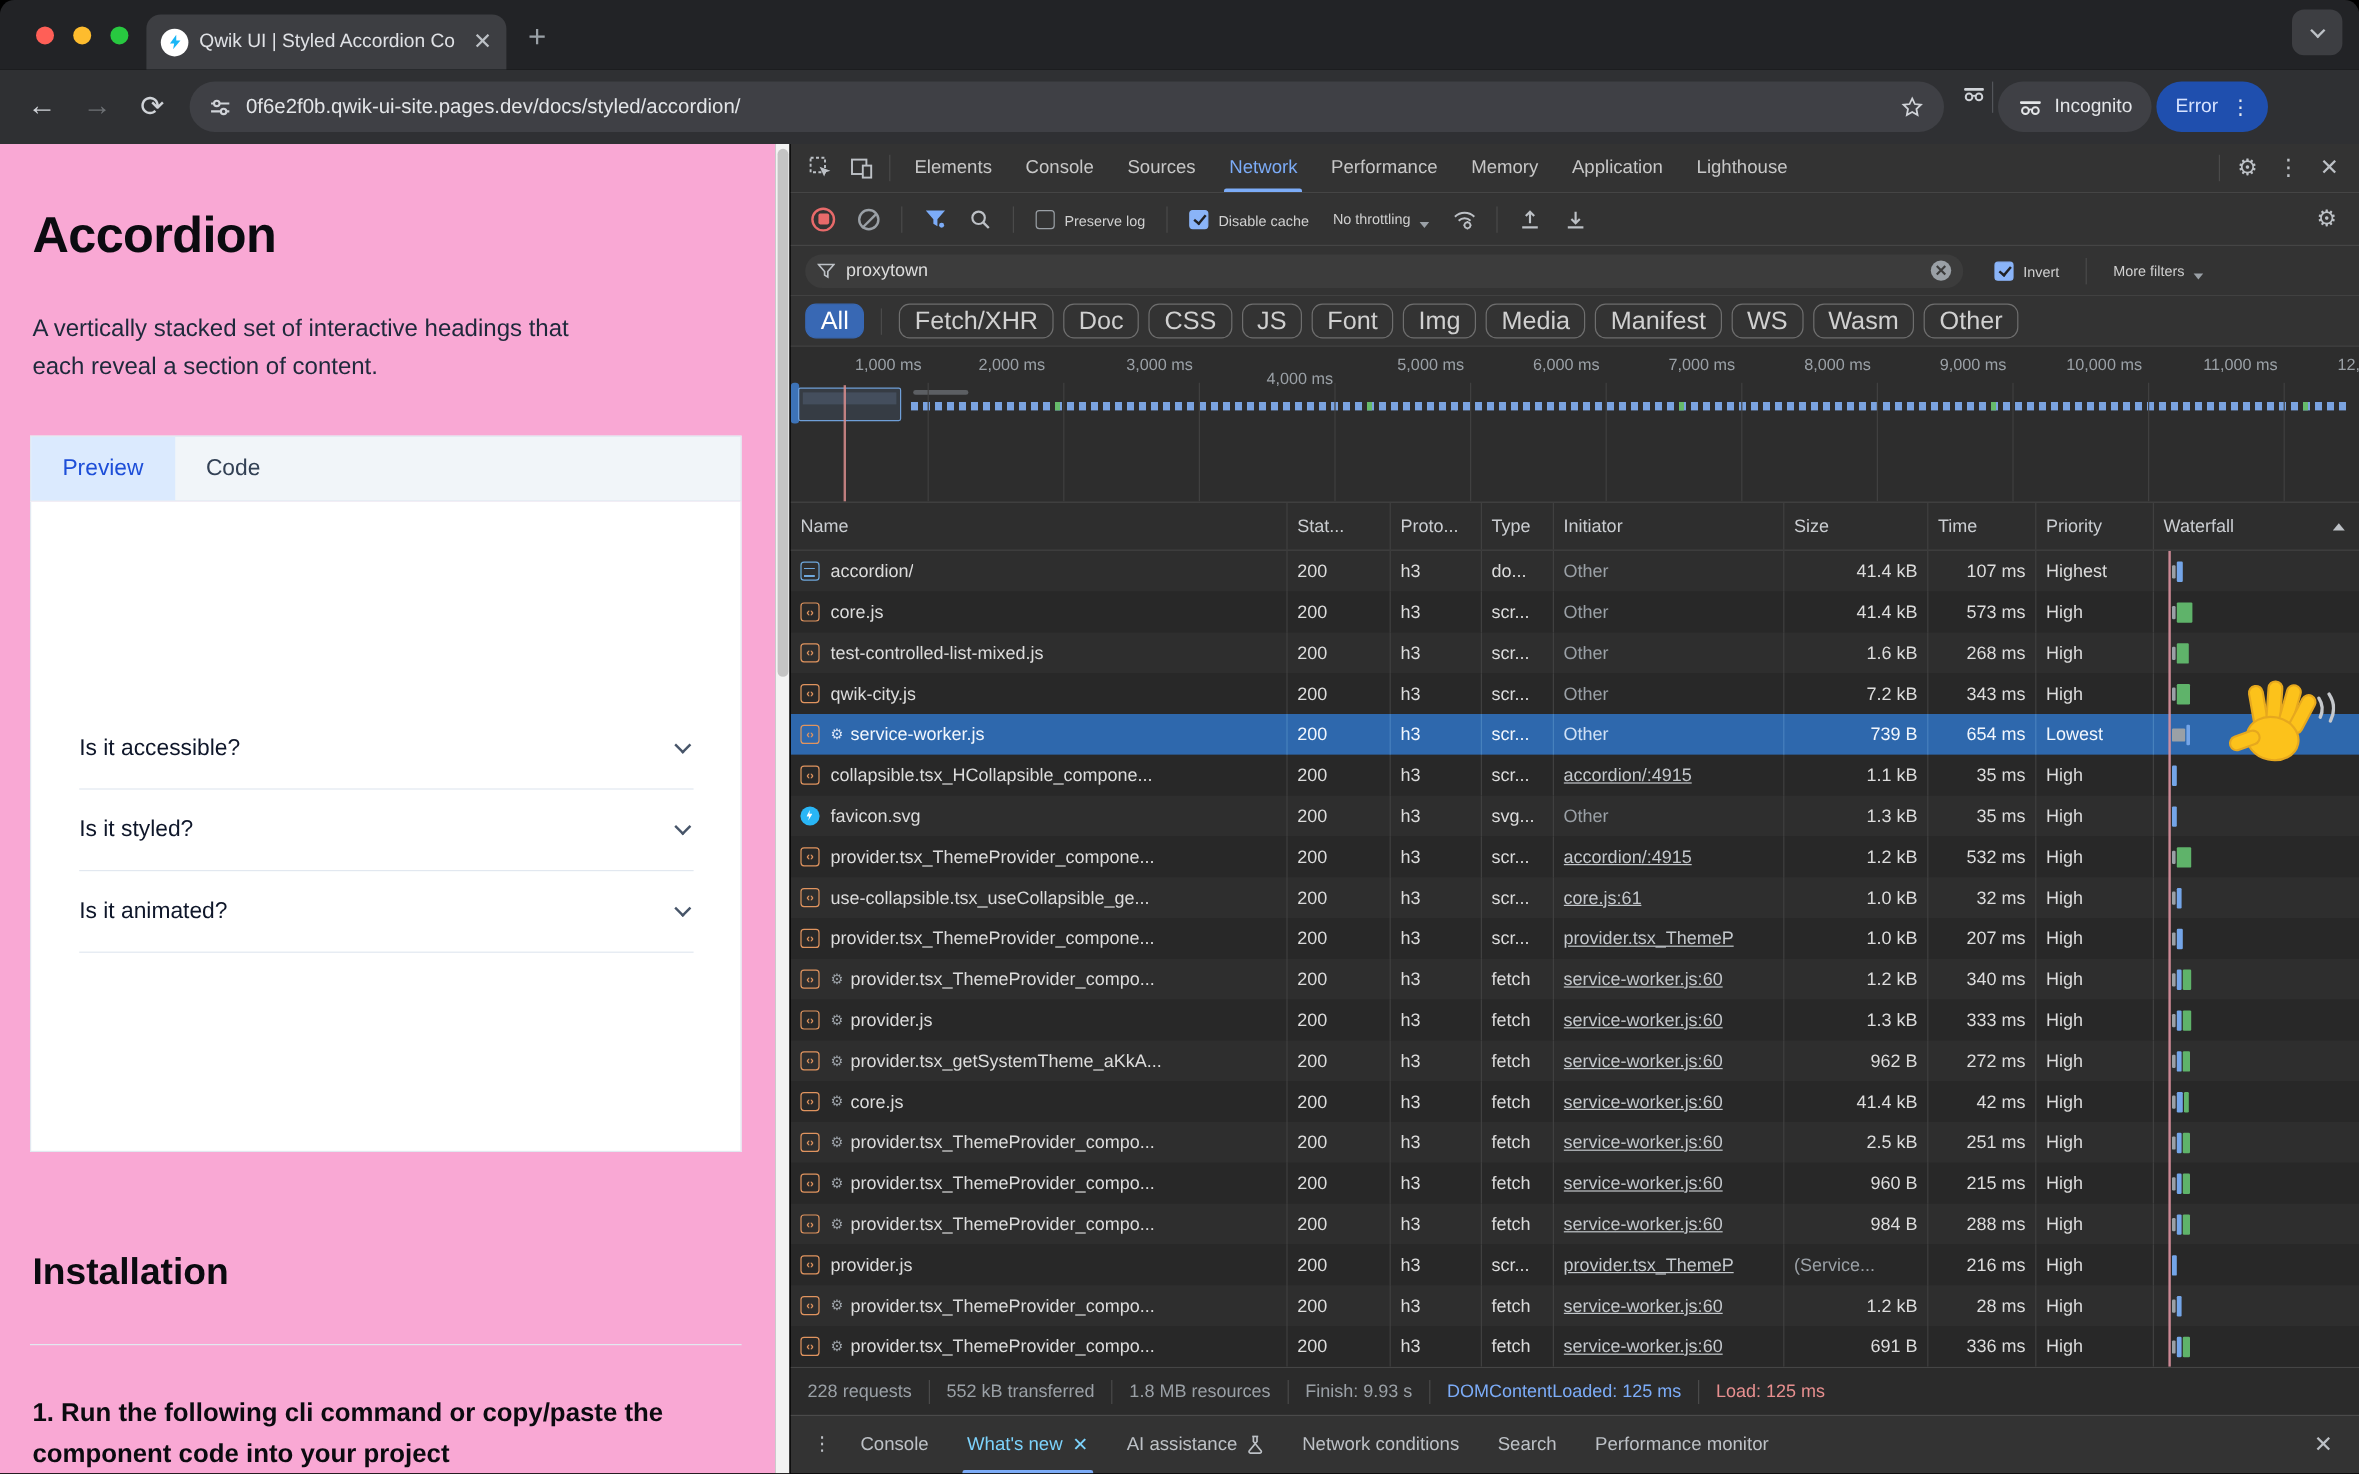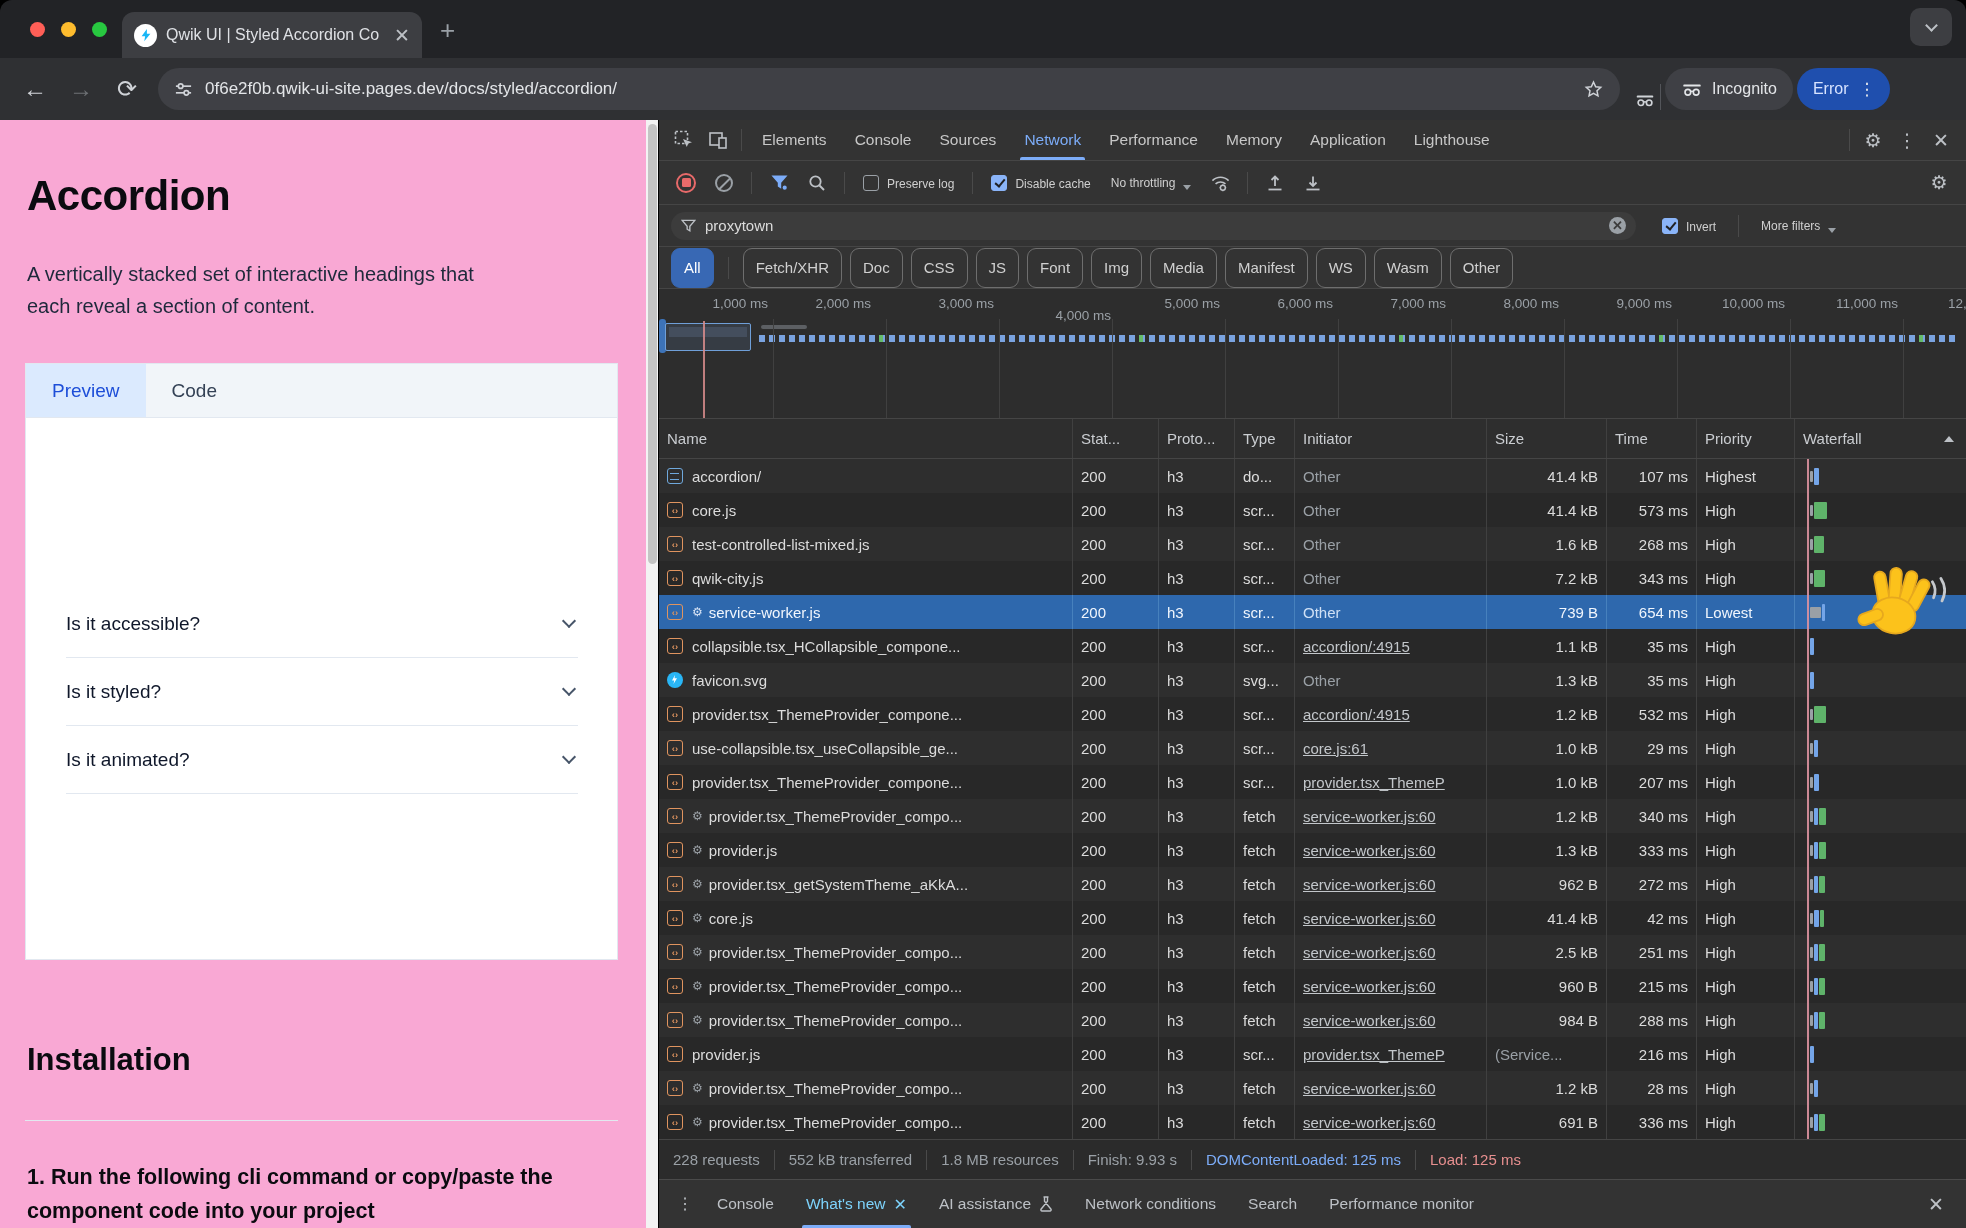--- a/index.html
+++ b/index.html
@@ -17,21 +17,21 @@
   .tab-close { color:#bdc1c6; font-size:19px; margin-left:auto; cursor:default; }
   .newtab { position:absolute; left:440px; top:15px; color:#9aa0a6; font-size:26px; font-weight:300; }
   .tabsearch { position:absolute; right:14px; top:8px; width:42px; height:38px; background:#3d3e42; border-radius:10px; display:flex; align-items:center; justify-content:center; }
   .chev { width:9px; height:9px; border-right:2px solid #bdc1c6; border-bottom:2px solid #bdc1c6; transform:rotate(45deg); margin-top:-4px; }
 
   .navbar { position:absolute; left:0; top:58px; width:1966px; height:62px; background:#2f3033; display:flex; align-items:center; }
   .nav-ic { font-size:24px; color:#d0d3d8; width:46px; text-align:center; flex:none; }
   .nav-ic.dim { color:#6e7175; }
   .urlpill { height:42px; width:1462px; margin-left:8px; background:#3f4045; border-radius:21px; display:flex; align-items:center; padding:0 16px; gap:12px; }
   .url-text { color:#e3e5e8; font-size:17px; flex:1; white-space:nowrap; overflow:hidden; }
-  .nav-right { display:flex; align-items:flex-end; margin-left:14px; gap:4px; }
+  .nav-right { display:flex; align-items:flex-start; margin-left:14px; gap:4px; }
   .vsep { width:1px; height:26px; background:#53555a; }
   .incog-badge { height:42px; background:#3f4045; border-radius:21px; display:flex; align-items:center; gap:9px; padding:0 16px; color:#e3e5e8; font-size:16px; }
   .err-pill { height:42px; background:#1f4fae; border-radius:21px; display:flex; align-items:center; gap:10px; padding:0 14px 0 16px; margin-right:10px; }
   .err-label { color:#d7e3ff; font-size:16px; }
   .kebab { color:#e8eaed; font-size:17px; letter-spacing:0; line-height:1; }
 
   
   .page { position:absolute; left:0; top:120px; width:646px; height:1108px; background:#f9a8d4; overflow:hidden; }
   .pg-h1 { position:absolute; left:27px; top:52px; font-size:42px; font-weight:700; color:#0b0b10; letter-spacing:-0.5px; }
   .pg-desc { position:absolute; left:27px; top:138px; width:480px; font-size:20px; line-height:32px; color:#1e293b; }
@@ -68,21 +68,21 @@
   .cb.checked::after { content:""; position:absolute; left:4.5px; top:1.5px; width:4px; height:8px; border-right:2px solid #202124; border-bottom:2px solid #202124; transform:rotate(40deg); }
   .tl-item { display:flex; align-items:flex-end; color:#d0d0d0; font-size:12px; padding:0 8px; }
   .tri-down { width:0; height:0; border-left:4.5px solid transparent; border-right:4.5px solid transparent; border-top:5.5px solid #9aa0a6; margin-left:8px; }
 
   .dt-filterbar { height:42px; background:#333; border-bottom:1px solid #454545; display:flex; align-items:center; padding:0 12px; flex:none; }
   .filter-input { width:965px; height:28px; background:#3c3c3c; border-radius:14px; display:flex; align-items:center; padding:0 10px; gap:9px; }
   .filter-input .val { color:#dcdcdc; font-size:15px; flex:1; }
   .clr-x { width:17px; height:17px; background:#9aa0a6; border-radius:50%; color:#3c3c3c; font-size:13px; display:flex; align-items:center; justify-content:center; font-weight:700; }
 
   .dt-chips { height:42px; background:#333; border-bottom:1px solid #454545; display:flex; align-items:center; padding:0 12px; gap:8px; flex:none; }
-  .chip { height:40px; padding:0 12px; border:1px solid #6e6e6e; border-radius:9px; display:flex; align-items:center; color:#d0d0d0; font-size:15px; }
+  .chip { height:29px; padding:0 12px; border:1px solid #6e6e6e; border-radius:9px; display:flex; align-items:center; color:#d0d0d0; font-size:21px; }
   .chip.on { background:#3868b4; border-color:#3868b4; color:#fff; }
 
   .dt-overview { height:130px; background:#2d2d2d; border-bottom:1px solid #454545; position:relative; overflow:hidden; flex:none; }
   .ruler-label { position:absolute; top:7px; font-size:13.5px; color:#9aa0a6; transform:translateX(-100%); padding-right:5px; white-space:nowrap; }
   .gridline { position:absolute; top:30px; bottom:0; width:1px; background:#404040; }
   .ov-band { position:absolute; left:100px; right:8px; top:46px; height:7px;
      background:repeating-linear-gradient(90deg,#7aa3e0 0 6px, transparent 6px 10px); }
   .ov-band2 { position:absolute; left:100px; right:8px; top:46px; height:7px;
      background:repeating-linear-gradient(90deg, transparent 0 120px, #66bb6a 120px 124px, transparent 124px 260px); }
   .ov-sel { position:absolute; left:6px; top:34px; width:86px; height:28px; border:1px solid #6f9fd8; background:rgba(111,159,216,0.14); border-radius:2px; }
@@ -732,21 +732,21 @@
           <div class="cell">
             <span>scr...</span>
           </div>
           <div class="cell">
             <span class="ini-link" style="overflow: hidden; white-space: nowrap;">core.js:61</span>
           </div>
           <div class="cell num">
             <span>1.0 kB</span>
           </div>
           <div class="cell num">
-            <span>29 ms</span>
+            <span>32 ms</span>
           </div>
           <div class="cell">
             <span>High</span>
           </div>
           <div class="cell wfc">
             <div class="wfbars">
               <span class="wfbar" style="width: 3px; background: rgb(154, 160, 166); height: 11px;"></span>
               <span class="wfbar" style="width: 4px; background: rgb(116, 165, 232);"></span>
             </div>
           </div>

